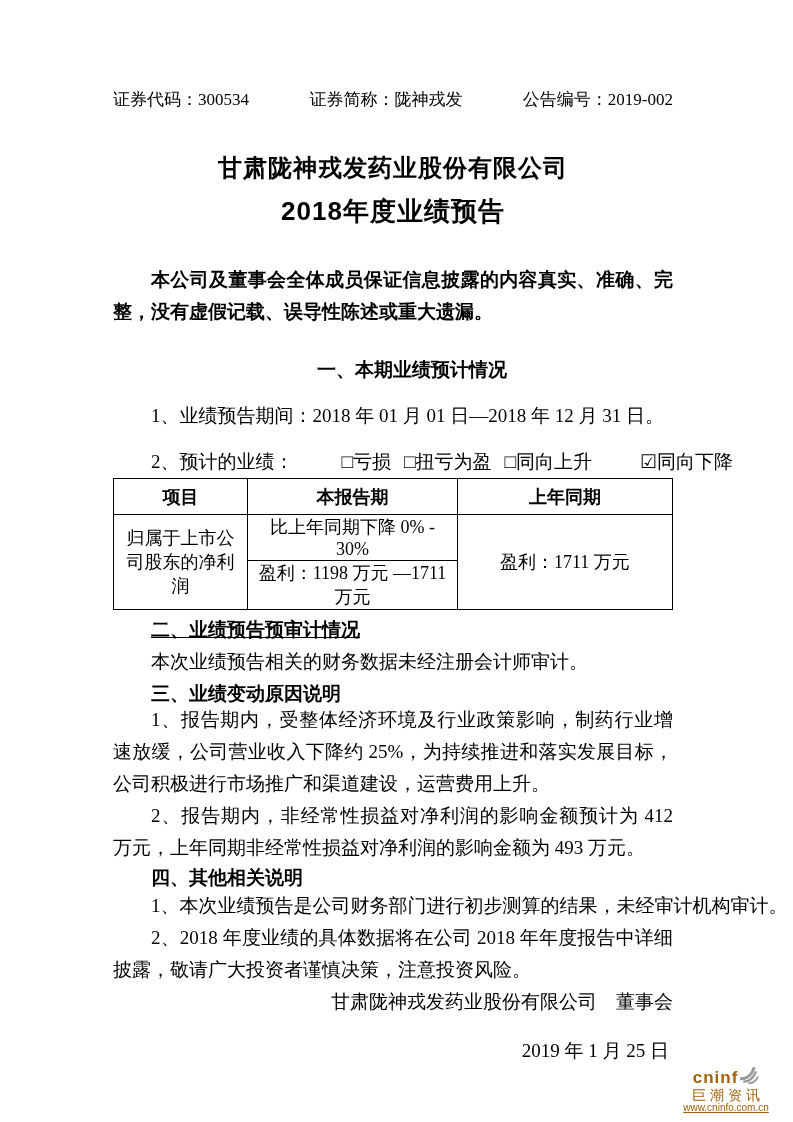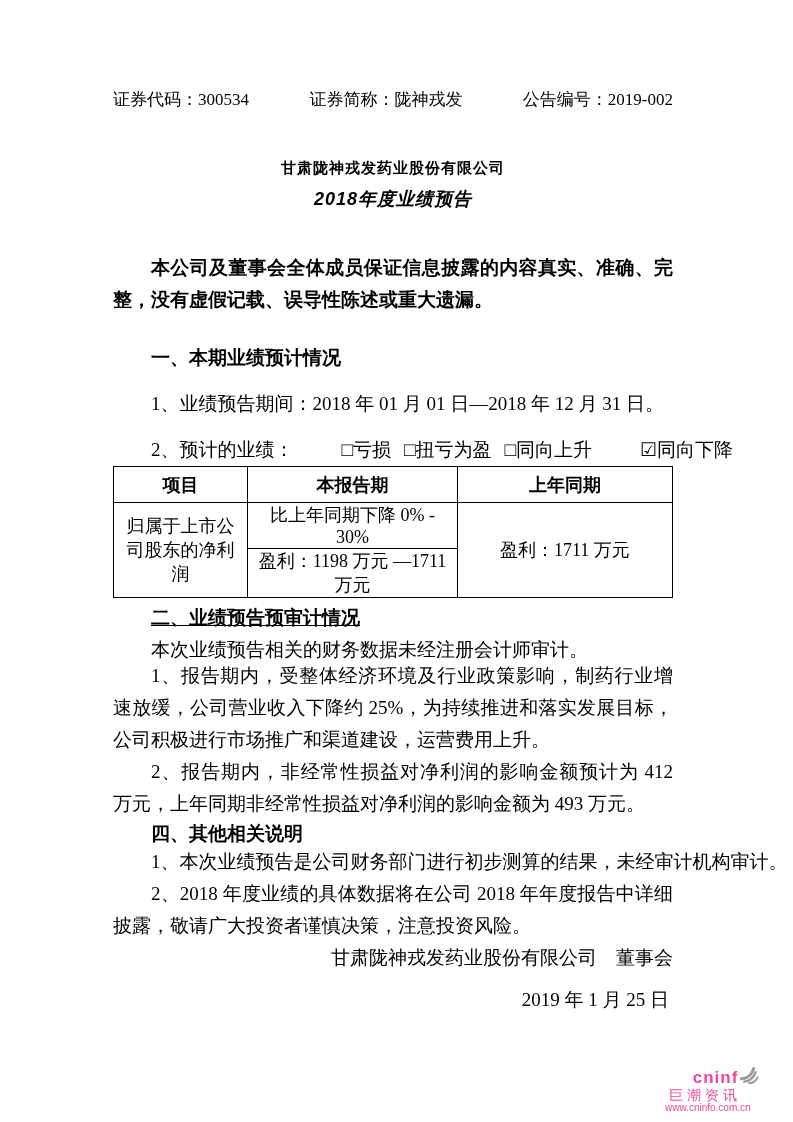--- a/index.html
+++ b/index.html
@@ -25,50 +25,50 @@
     justify-content: space-between;
     margin-top: 88px;
     font-size: 17px;
     line-height: 24px;
   }
   .title1 {
     margin-top: 40px;
     text-align: center;
     font-family: "Liberation Sans", sans-serif;
     font-weight: bold;
-    font-size: 15px;
+    font-size: 24px;
     line-height: 32px;
     letter-spacing: 1px;
   }
   .title2 {
-    text-align: center;
-    font-family: "Liberation Sans", sans-serif;
-    font-weight: bold;
-    font-size: 18px;
+    margin-top: 12px;
+    text-align: center;
+    font-family: "Liberation Sans", sans-serif;
+    font-weight: bold;
+    font-size: 26px;
     line-height: 30px;
     letter-spacing: 1px;
-    font-style: italic;
   }
   .disclaimer {
     margin-top: 38px;
     font-family: "Liberation Sans", sans-serif;
     font-weight: bold;
     font-size: 19px;
     line-height: 32px;
     text-indent: 2em;
     text-align: justify;
   }
   .sec-h {
     font-family: "Liberation Sans", sans-serif;
     font-weight: bold;
     font-size: 19px;
     line-height: 32px;
     padding-left: 2em;
   }
-  .sec-h.s1 { margin-top: 26px; }
+  .sec-h.s1 { margin-top: 26px; text-align: center; }
   .sec-h.s2 { margin-top: 4px; text-decoration: underline; }
   .sec-h.s3 { margin-top: 0; }
   .sec-h.s4 { margin-top: -2px; }
   .line {
     font-size: 19px;
     line-height: 32px;
     padding-left: 2em;
     white-space: nowrap;
   }
   .line.m1 { margin-top: 14px; }
@@ -109,33 +109,33 @@
   .col-item { width: 24%; }
   .col-cur  { width: 37.5%; }
   .col-prev { width: 38.5%; }
   .sig-company {
     margin-top: 0;
     text-align: right;
     font-size: 19px;
     line-height: 32px;
   }
   .sig-date {
-    margin-top: 10px;
+    margin-top: 17px;
     text-align: right;
     font-size: 19px;
     line-height: 32px;
     padding-right: 4px;
   }
   .logo {
     position: absolute;
     right: 6px;
     bottom: 8px;
     width: 122px;
-    text-align: left;
-    color: #ec4899;
+    text-align: center;
+    color: #a16207;
     font-family: "Liberation Sans", sans-serif;
   }
   .logo-brand-row {
     display: flex;
     align-items: center;
     justify-content: center;
     gap: 2px;
   }
   .logo-brand {
     font-size: 17px;
@@ -147,20 +147,21 @@
     font-size: 14px;
     letter-spacing: 4px;
     line-height: 12px;
     margin-top: 1px;
     padding-left: 4px;
   }
   .logo-url {
     font-size: 10px;
     line-height: 12px;
     margin-top: 1px;
+    text-decoration: underline;
   }
 </style>
 </head>
 <body>
 
 <div class="page">
   <div class="content">
 
     <div class="doc-header">
       <span><span>证券代码：</span><span>300534</span></span>
@@ -200,20 +201,21 @@
         </tr>
         <tr>
           <td>盈利：1198 万元 —1711 万元</td>
         </tr>
       </tbody>
     </table>
 
     <div class="sec-h s2">二、业绩预告预审计情况</div>
     <p class="line">本次业绩预告相关的财务数据未经注册会计师审计。</p>
 
+    <div class="sec-h s3">三、业绩变动原因说明</div>
     <p class="para p31">1、报告期内，受整体经济环境及行业政策影响，制药行业增速放缓，公司营业收入下降约 25%，为持续推进和落实发展目标，公司积极进行市场推广和渠道建设，运营费用上升。</p>
     <p class="para p32">2、报告期内，非经常性损益对净利润的影响金额预计为 412 万元，上年同期非经常性损益对净利润的影响金额为 493 万元。</p>
 
     <div class="sec-h s4">四、其他相关说明</div>
     <p class="line s4p1">1、本次业绩预告是公司财务部门进行初步测算的结果，未经审计机构审计。</p>
     <p class="para p42">2、2018 年度业绩的具体数据将在公司 2018 年年度报告中详细披露，敬请广大投资者谨慎决策，注意投资风险。</p>
 
     <div class="sig-company">甘肃陇神戎发药业股份有限公司　董事会</div>
     <div class="sig-date">2019 年 1 月 25 日</div>
   </div>

